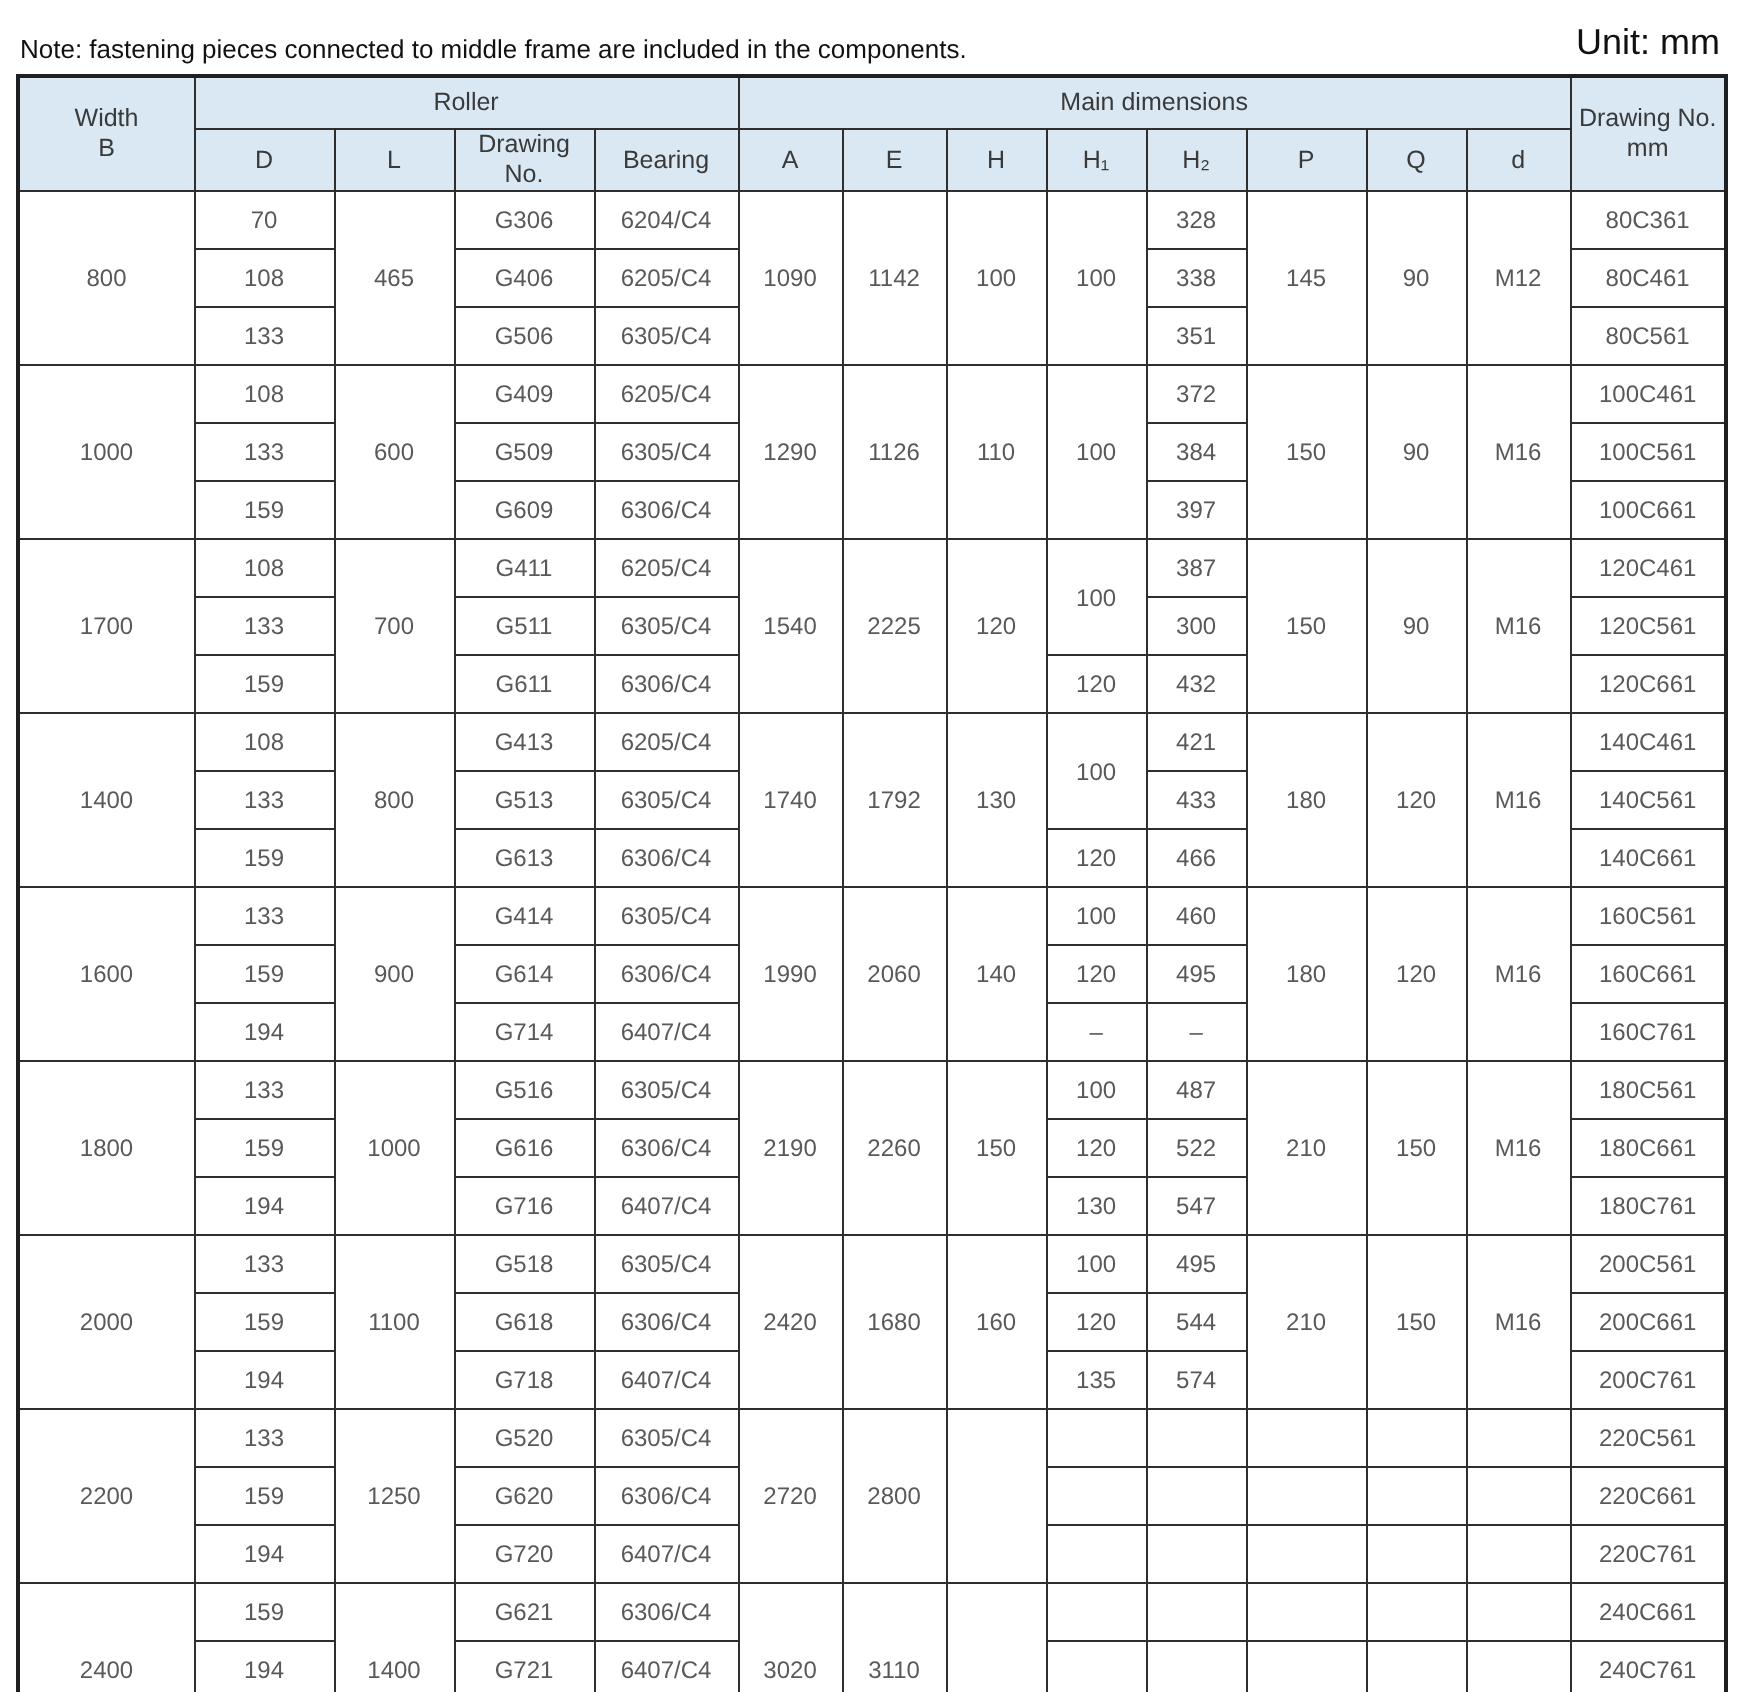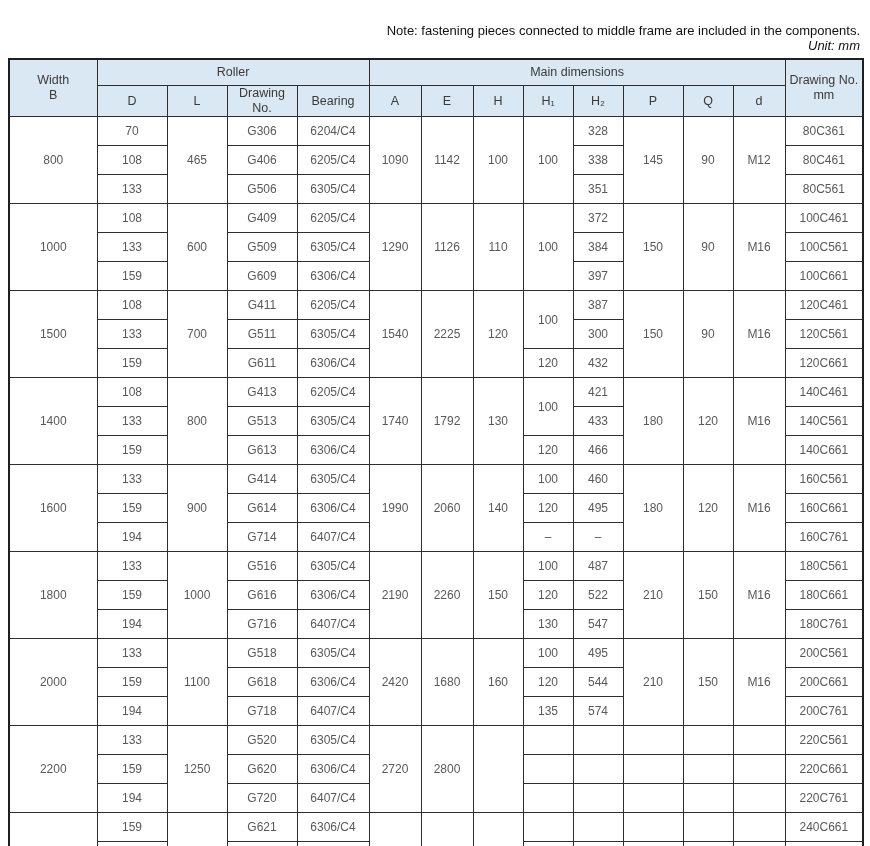--- a/index.html
+++ b/index.html
@@ -5,25 +5,24 @@
   html,body { margin:0; padding:0; background:#ffffff; }
   body {
     width:870px; height:846px;
     font-family:"Liberation Sans", sans-serif;
     color:#333;
     overflow:hidden;
   }
   .page { padding:5px 8px 0 8px; }
   .topbar {
     display:flex; justify-content:space-between; align-items:flex-end;
-    margin:18px 2px 5px 2px;
-    flex-direction:column;
+    margin:6px 2px 5px 2px;
   }
   .note { font-size:13px; color:#111; }
-  .unit { font-size:13px; color:#111; padding-right:0px;font-style:italic; }
+  .unit { font-size:18px; color:#111; padding-right:0px; }
   table.spec {
     border-collapse:collapse;
     table-layout:fixed;
     width:854px;
     border:2px solid #1f1f1f;
   }
   table.spec th, table.spec td {
     border:1px solid #2e2e2e;
     text-align:center;
     vertical-align:middle;
@@ -157,21 +156,21 @@
           <td>100C561</td>
         </tr>
         <tr>
           <td>159</td>
           <td>G609</td>
           <td>6306/C4</td>
           <td>397</td>
           <td>100C661</td>
         </tr>
         <tr>
-          <td rowspan="3">1500</td>
+          <td rowspan="3">1700</td>
           <td>108</td>
           <td rowspan="3">700</td>
           <td>G411</td>
           <td>6205/C4</td>
           <td rowspan="3">1540</td>
           <td rowspan="3">2225</td>
           <td rowspan="3">120</td>
           <td rowspan="2">100</td>
           <td>387</td>
           <td rowspan="3">150</td>

